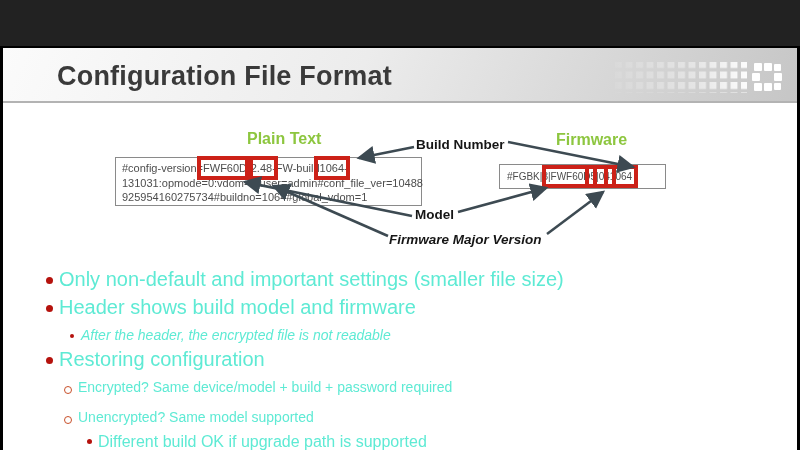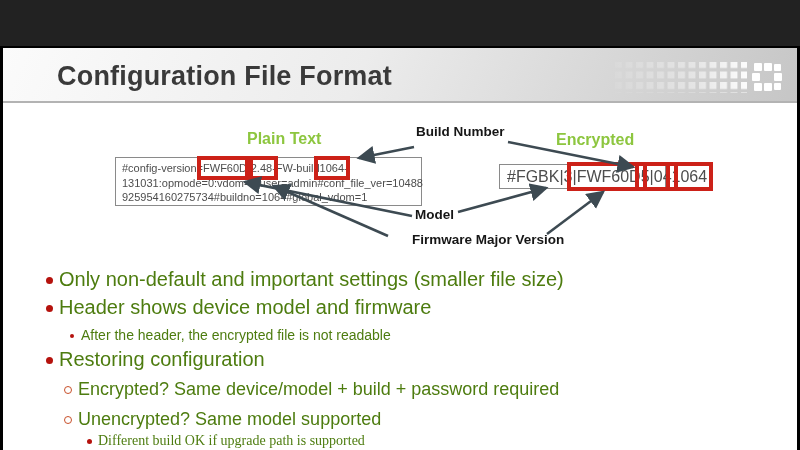--- a/index.html
+++ b/index.html
@@ -17,45 +17,45 @@
   .gridpattern { position:absolute; right:14px; top:13px; }
 
   
   .lbl-green { position:absolute; font-size:16px; font-weight:bold; color:#8dc63f; }
   .lbl-plain { left:247px; top:84px; }
   .lbl-enc   { left:556px; top:85px; }
 
   .codebox { position:absolute; border:1px solid #8a8a8a; background:#fff;
     font-size:11px; color:#4d4d4d; }
   .box-plain { left:115px; top:111px; width:307px; height:49px; padding:3px 6px; line-height:14.5px; }
-  .box-enc   { left:499px; top:118px; width:167px; height:25px; padding:0 0 0 7px; line-height:23px; font-size:16px; }
+  .box-enc   { left:499px; top:118px; width:167px; height:25px; padding:0 0 0 7px; line-height:23px; font-size:10px; }
 
   .hl { outline:4px solid #cc2118; outline-offset:2px; }
 
   .callout { position:absolute; font-size:13.5px; font-weight:bold; color:#161616; }
-  .co-build { left:416px; top:78px; }
+  .co-build { left:416px; top:91px; }
   .co-model { left:415px; top:161px; }
-  .co-fmv   { left:412px; top:186px; }
+  .co-fmv   { left:389px; top:186px;font-style:italic; }
 
   .arrows { position:absolute; left:0; top:0; pointer-events:none; z-index:6; }
 
   
-  .b { position:absolute; color:#4d7c0f; }
+  .b { position:absolute; color:#5eead4; }
   .b::before { content:""; position:absolute; border-radius:50%; }
   .l1 { font-size:20px; padding-left:13px; }
   .l1::before { width:7px; height:7px; background:#b5120d; left:0; top:9px; }
   .l2a { font-size:14px; padding-left:11px; }
   .l2a::before { width:4px; height:4px; background:#b5120d; left:0; top:7px; }
-  .l2o { font-size:18px; padding-left:14px; }
+  .l2o { font-size:14px; padding-left:14px; }
   .l2o::before { width:6px; height:6px; background:transparent; border:1.5px solid #c8502a; left:0; top:7px; }
-  .l3 { font-size:14px; padding-left:11px;font-family:Liberation Serif, serif; }
+  .l3 { font-size:16px; padding-left:11px; }
   .l3::before { width:5px; height:5px; background:#b5120d; left:0; top:6px; }
   .r0 { left:46px; top:222px; }
   .r1 { left:46px; top:250px; }
-  .r2 { left:70px; top:281px; }
+  .r2 { left:70px; top:281px;font-style:italic; }
   .r3 { left:46px; top:302px; }
   .r4 { left:64px; top:333px; }
   .r5 { left:64px; top:363px; }
   .r6 { left:87px; top:387px; }
 
   
   .footerbar { position:absolute; left:3px; right:3px; bottom:7px; height:26px;
     background:linear-gradient(#fcfcfc,#ebebeb); border-top:1px solid #e2e2e2; }
   .logo { position:absolute; left:33px; top:6px; font-size:12.5px; font-weight:bold;
     color:#2e2e38; letter-spacing:0.5px; display:flex; align-items:center; }
@@ -93,21 +93,21 @@
         <rect x="139" y="22" width="8" height="8" rx="1"></rect>
         <rect x="149" y="22" width="8" height="8" rx="1"></rect>
         <rect x="159" y="3" width="7" height="7" rx="1"></rect>
         <rect x="159" y="22" width="7" height="7" rx="1"></rect>
       </g>
     </svg>
   </header>
 
   <section>
     <span class="lbl-green lbl-plain">Plain Text</span>
-    <span class="lbl-green lbl-enc">Encrypted</span>
+    <span class="lbl-green lbl-enc">Firmware</span>
 
     <div class="codebox box-plain">
       <div><span>#config-version=</span><span class="hl">FWF60D</span><span>-</span><span class="hl">2.48</span><span>-FW-build</span><span class="hl">1064</span><span>-</span></div>
       <div>131031:opmode=0:vdom=0:user=admin#conf_file_ver=10488</div>
       <div>925954160275734#buildno=1064#global_vdom=1</div>
     </div>
 
     <div class="codebox box-enc"><span>#FGBK|3</span><span class="hl">|FWF60D</span><span class="hl">5|04</span><span class="hl">1064</span></div>
 
     <span class="callout co-build">Build Number</span>
@@ -126,21 +126,21 @@
         <line x1="412" y1="170" x2="245" y2="136" marker-end="url(#ah)"></line>
         <line x1="458" y1="166" x2="546" y2="142" marker-end="url(#ah)"></line>
         <line x1="388" y1="190" x2="274" y2="140" marker-end="url(#ah)"></line>
         <line x1="547" y1="188" x2="603" y2="146" marker-end="url(#ah)"></line>
       </g>
     </svg>
   </section>
 
   <section>
     <div class="b l1 r0">Only non-default and important settings (smaller file size)</div>
-    <div class="b l1 r1">Header shows device model and firmware</div>
+    <div class="b l1 r1">Header shows build model and firmware</div>
     <div class="b l2a r2">After the header, the encrypted file is not readable</div>
     <div class="b l1 r3">Restoring configuration</div>
     <div class="b l2o r4">Encrypted? Same device/model + build + password required</div>
     <div class="b l2o r5">Unencrypted? Same model supported</div>
     <div class="b l3 r6">Different build OK if upgrade path is supported</div>
   </section>
 
   <footer class="footerbar">
     <div class="logo">
       <span>F</span>

